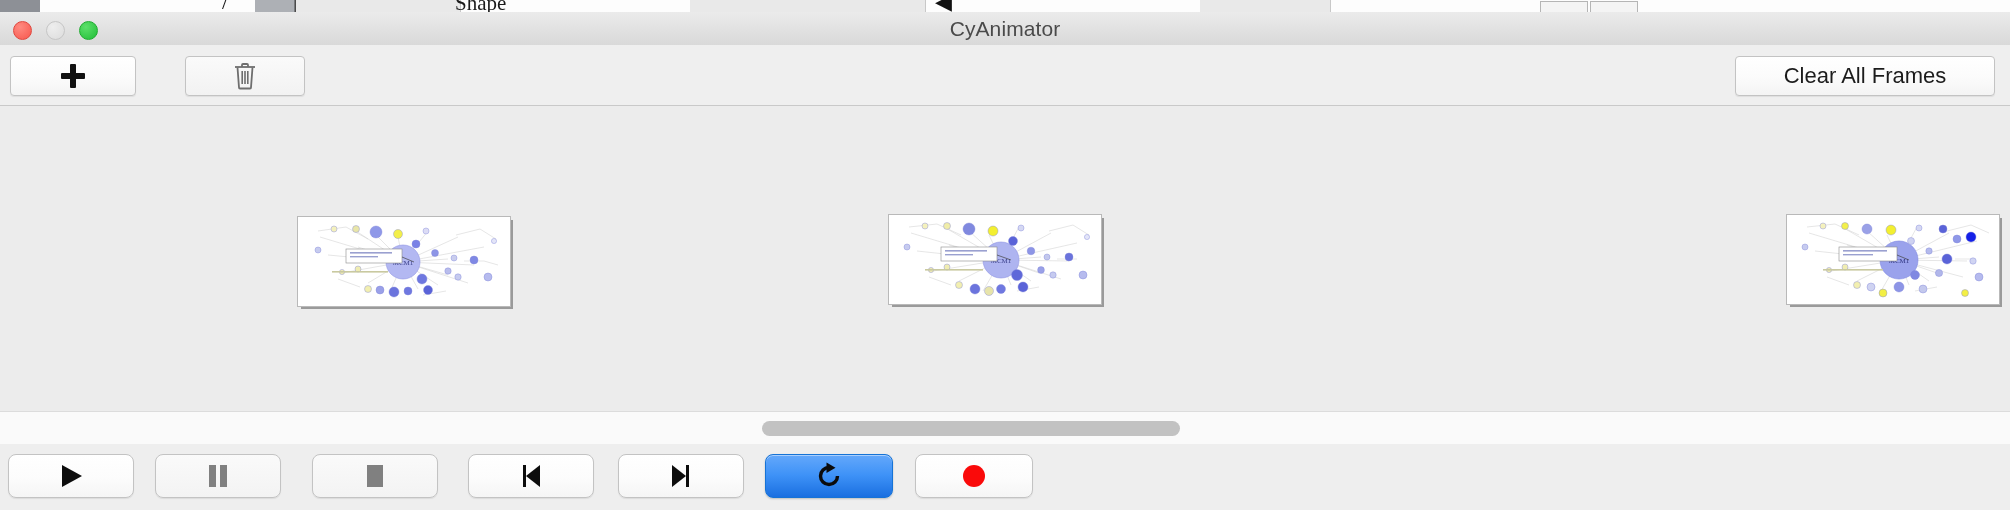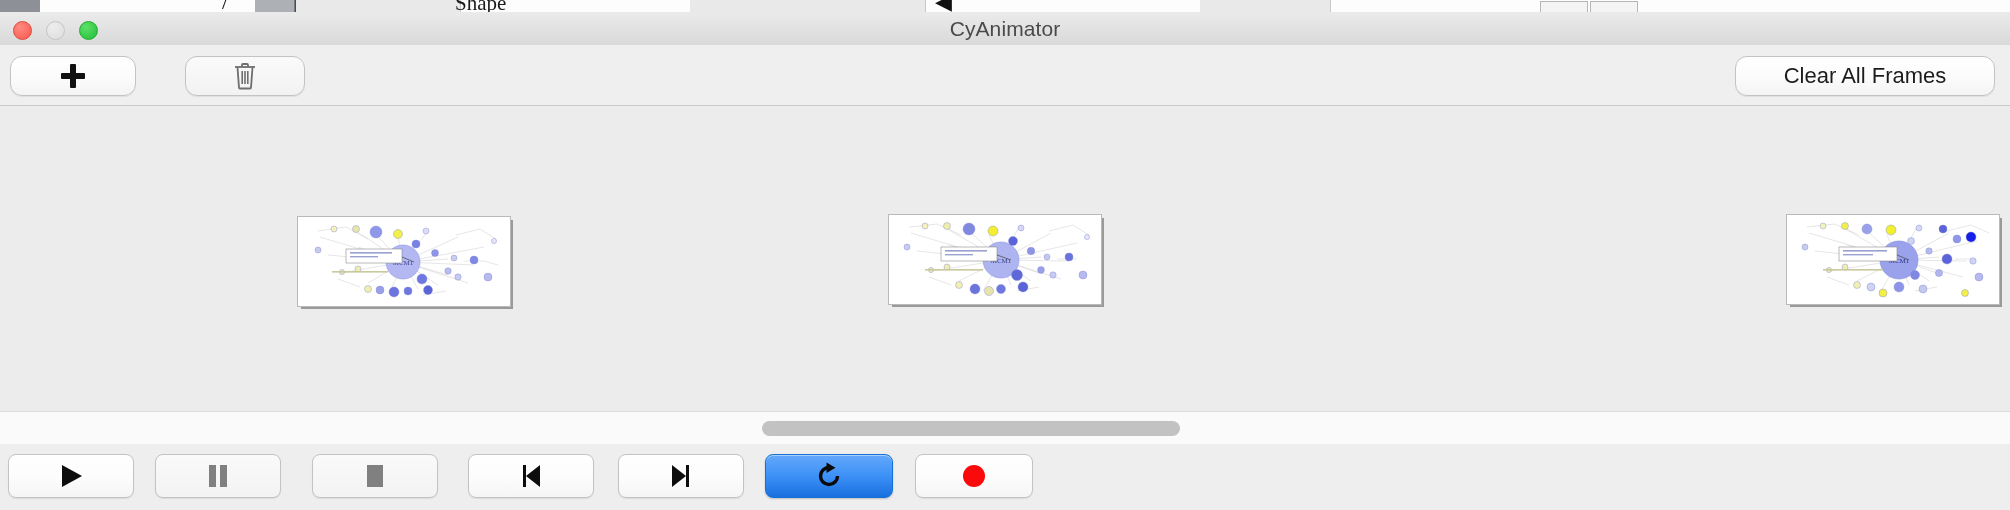--- a/index.html
+++ b/index.html
@@ -38,21 +38,21 @@
     text-align:center;font-size:21px;color:#4a4a4a;letter-spacing:.1px;
   }
 
   
   .toolbar{
     position:absolute;left:0;top:45px;width:2010px;height:60px;
     background:#efefef;border-bottom:1px solid #c9c9c9;
   }
   .btn{
     position:absolute;box-sizing:border-box;
-    border:1px solid #c3c3c3;border-radius:12px;
+    border:1px solid #c3c3c3;border-radius:4px;
     background:linear-gradient(to bottom,#ffffff 0%,#fbfbfb 55%,#f4f4f4 100%);
     box-shadow:0 1px 1px rgba(0,0,0,.07);
     display:flex;align-items:center;justify-content:center;
     font-size:21px;color:#1c1c1c;cursor:default;user-select:none;
   }
   .btn.flat{background:linear-gradient(to bottom,#fafafa 0%,#f2f2f2 100%);}
   #btn-add{left:10px;top:11px;width:126px;height:40px;}
   #btn-del{left:185px;top:11px;width:120px;height:40px;}
   #btn-clear{left:1735px;top:11px;width:260px;height:40px;font-size:22px;}
   .plus{position:relative;width:24px;height:24px;}

